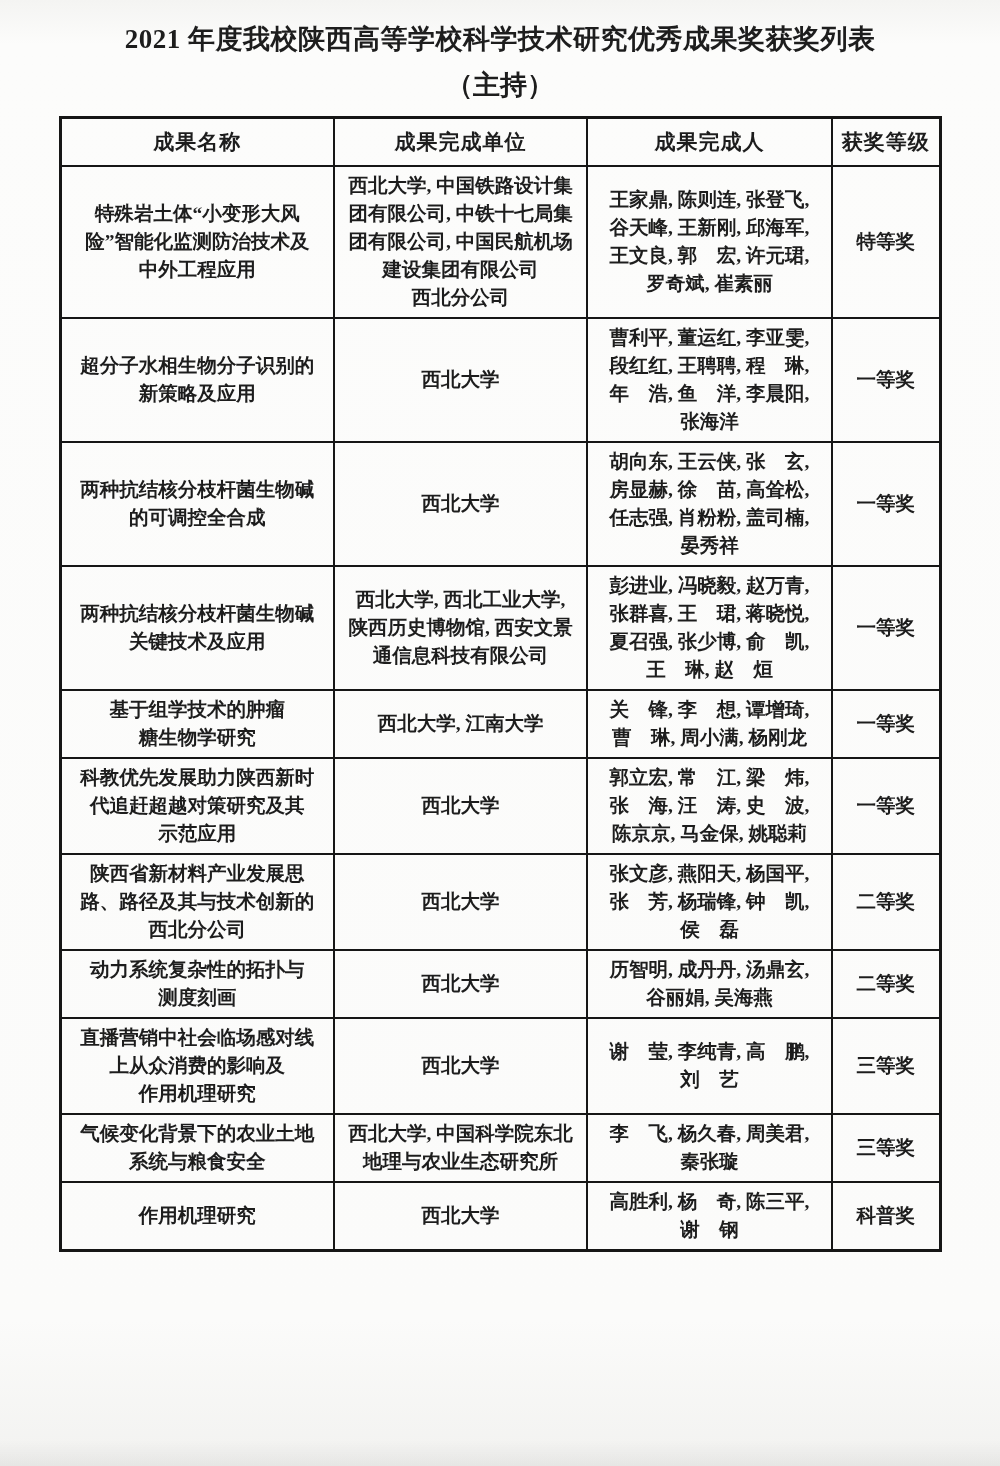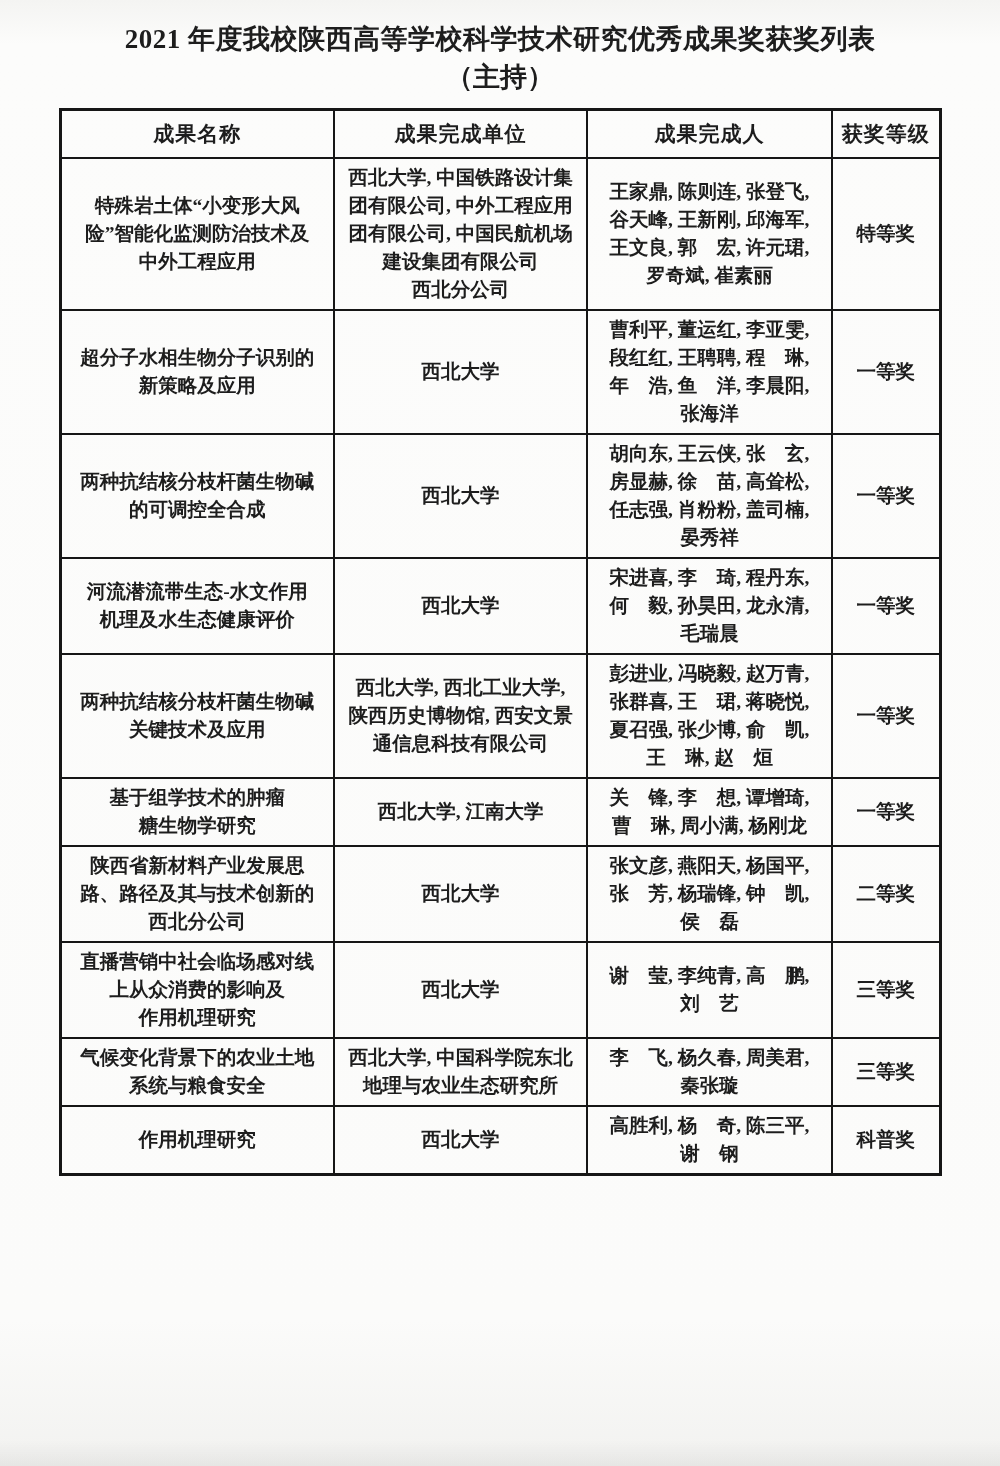--- a/index.html
+++ b/index.html
@@ -22,21 +22,21 @@
     padding-top: 22px;
     line-height: 34px;
     letter-spacing: 0.5px;
     font-family: Liberation Serif, serif;
   }
   .doc-subtitle {
     text-align: center;
     font-size: 27px;
     font-weight: bold;
     line-height: 34px;
-    margin-top: 4px;
+    margin-top: 12px;
   }
   table.results {
     width: 880px;
     margin: 14px auto 0 auto;
     border-collapse: collapse;
     table-layout: fixed;
     border: 3px solid #161616;
     background: transparent;
   }
   .results th {
@@ -88,21 +88,21 @@
       <th>成果完成人</th>
       <th>获奖等级</th>
     </tr>
   </thead>
   <tbody>
     <tr>
       <td>特殊岩土体“小变形大风
 险”智能化监测防治技术及
 中外工程应用</td>
       <td>西北大学, 中国铁路设计集
-团有限公司, 中外工程应用
+团有限公司, 中铁十七局集
 团有限公司, 中国民航机场
 建设集团有限公司
 西北分公司</td>
       <td>王家鼎, 陈则连, 张登飞,
 谷天峰, 王新刚, 邱海军,
 王文良, 郭　宏, 许元珺,
 罗奇斌, 崔素丽</td>
       <td>特等奖</td>
     </tr>
     <tr>
@@ -116,29 +116,20 @@
       <td>一等奖</td>
     </tr>
     <tr>
       <td>两种抗结核分枝杆菌生物碱
 的可调控全合成</td>
       <td>西北大学</td>
       <td>胡向东, 王云侠, 张　玄,
 房显赫, 徐　苗, 高耸松,
 任志强, 肖粉粉, 盖司楠,
 晏秀祥</td>
-      <td>一等奖</td>
-    </tr>
-    <tr>
-      <td>河流潜流带生态-水文作用
-机理及水生态健康评价</td>
-      <td>西北大学</td>
-      <td>宋进喜, 李　琦, 程丹东,
-何　毅, 孙昊田, 龙永清,
-毛瑞晨</td>
       <td>一等奖</td>
     </tr>
     <tr>
       <td>两种抗结核分枝杆菌生物碱
 关键技术及应用</td>
       <td>西北大学, 西北工业大学,
 陕西历史博物馆, 西安文景
 通信息科技有限公司</td>
       <td>彭进业, 冯晓毅, 赵万青,
 张群喜, 王　珺, 蒋晓悦,
@@ -148,27 +139,45 @@
     </tr>
     <tr>
       <td>基于组学技术的肿瘤
 糖生物学研究</td>
       <td>西北大学, 江南大学</td>
       <td>关　锋, 李　想, 谭增琦,
 曹　琳, 周小满, 杨刚龙</td>
       <td>一等奖</td>
     </tr>
     <tr>
+      <td>科教优先发展助力陕西新时
+代追赶超越对策研究及其
+示范应用</td>
+      <td>西北大学</td>
+      <td>郭立宏, 常　江, 梁　炜,
+张　海, 汪　涛, 史　波,
+陈京京, 马金保, 姚聪莉</td>
+      <td>一等奖</td>
+    </tr>
+    <tr>
       <td>陕西省新材料产业发展思
 路、路径及其与技术创新的
 西北分公司</td>
       <td>西北大学</td>
       <td>张文彦, 燕阳天, 杨国平,
 张　芳, 杨瑞锋, 钟　凯,
 侯　磊</td>
+      <td>二等奖</td>
+    </tr>
+    <tr>
+      <td>动力系统复杂性的拓扑与
+测度刻画</td>
+      <td>西北大学</td>
+      <td>历智明, 成丹丹, 汤鼎玄,
+谷丽娟, 吴海燕</td>
       <td>二等奖</td>
     </tr>
     <tr>
       <td>直播营销中社会临场感对线
 上从众消费的影响及
 作用机理研究</td>
       <td>西北大学</td>
       <td>谢　莹, 李纯青, 高　鹏,
 刘　艺</td>
       <td>三等奖</td>

